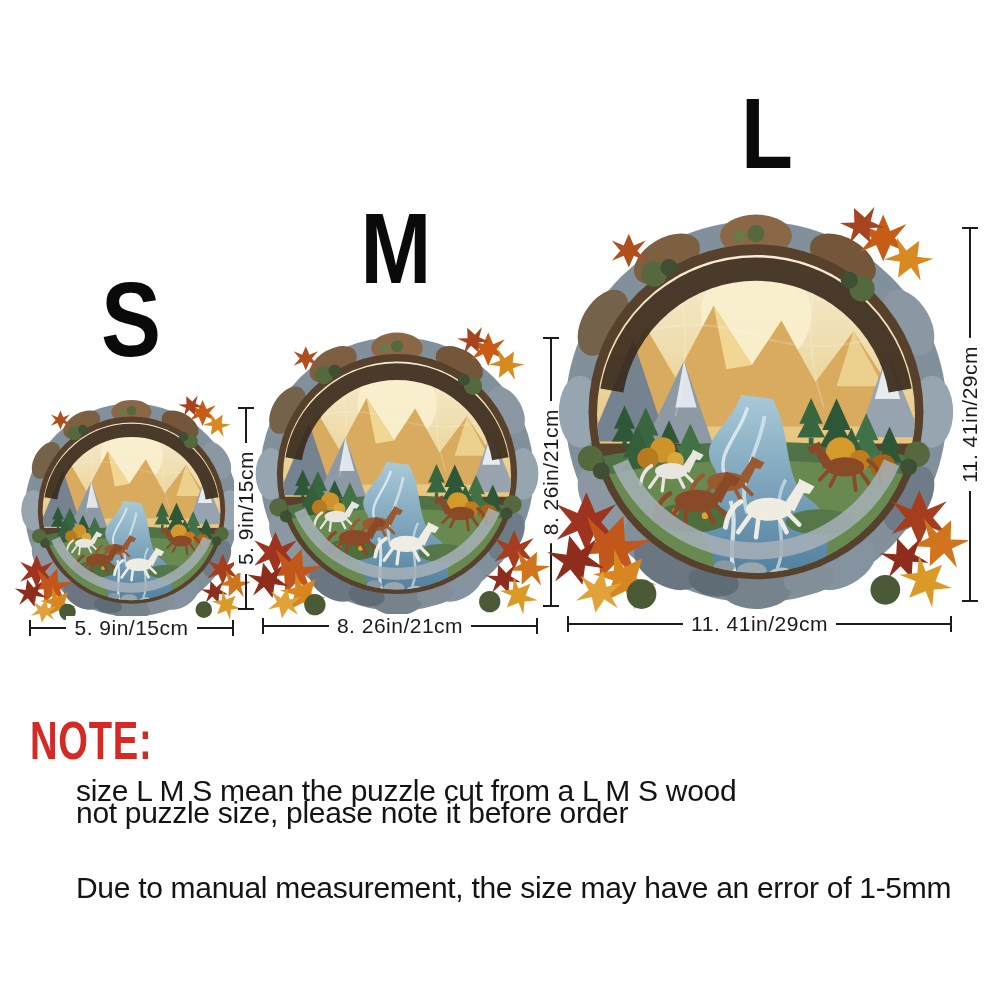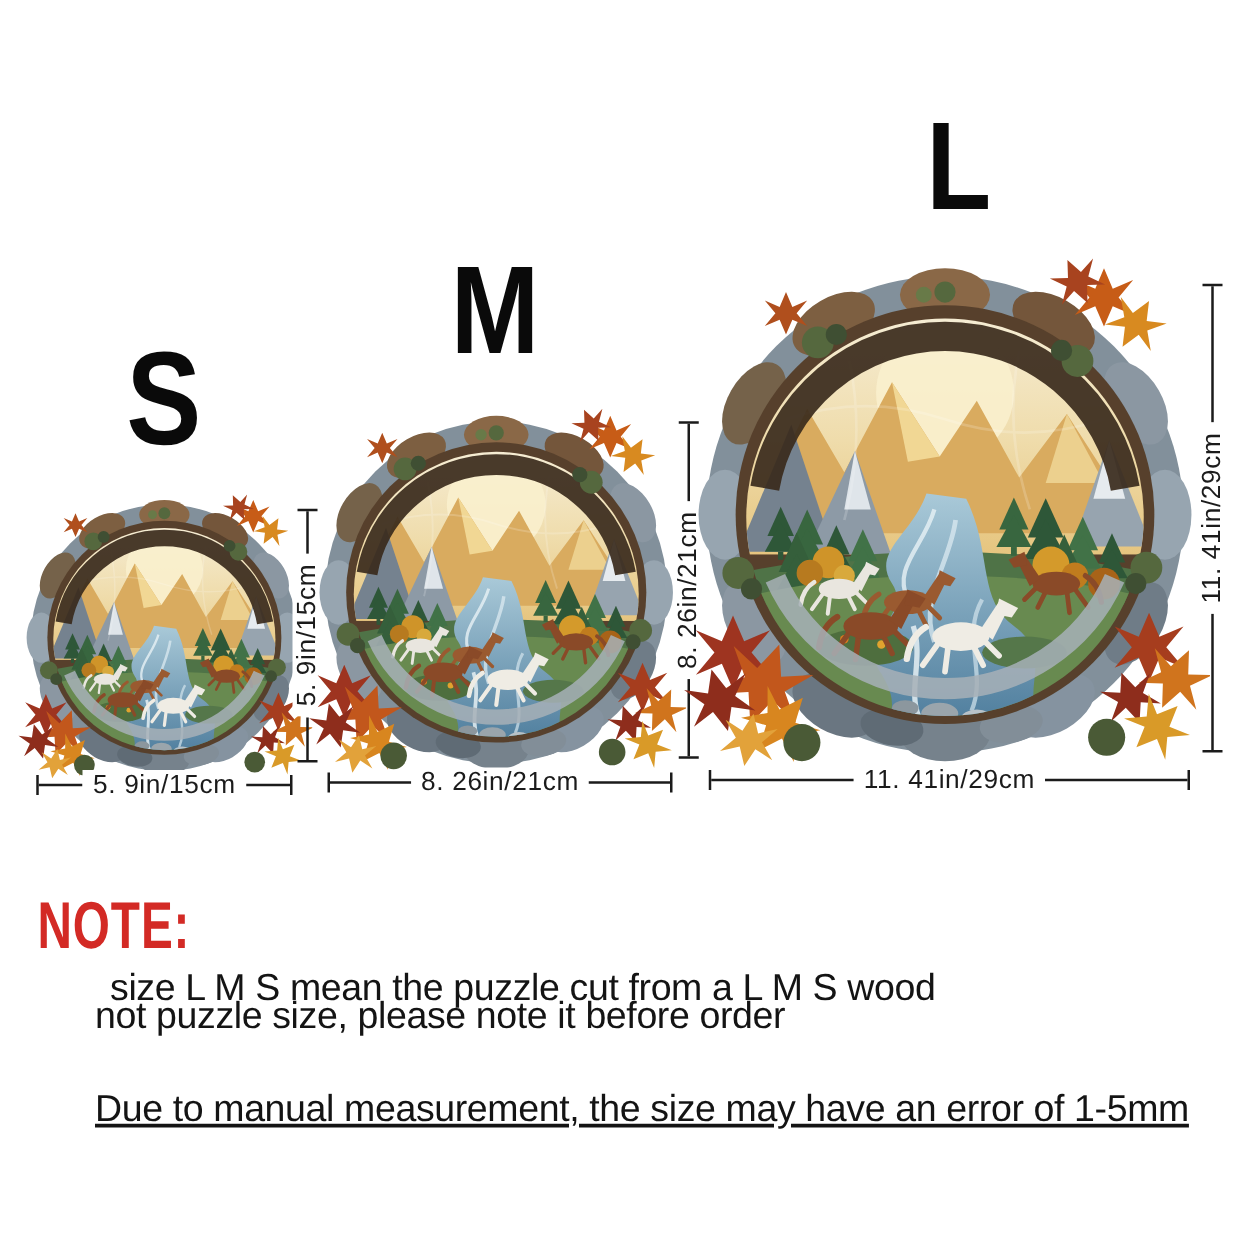--- a/index.html
+++ b/index.html
@@ -39,23 +39,23 @@
   .vdim-s{left:231px;top:407px;height:203px;}
   .vdim-m{left:536px;top:337px;height:270px;}
   .vdim-l{left:955px;top:227px;height:375px;}
 
   
   .note-heading{position:absolute;left:30px;top:714px;font-size:53px;font-weight:bold;
                 color:#d32a25;line-height:1;transform:scaleX(.72);transform-origin:left top;
                 letter-spacing:1px;}
   .note-line{position:absolute;left:76px;font-size:30px;letter-spacing:-.3px;color:#141414;
              line-height:1.2;white-space:nowrap;}
-  .note-line-1{top:773px;margin-left:12px;}
+  .note-line-1{top:773px;}
   .note-line-2{top:795px;}
-  .note-line-3{top:870px;text-decoration:underline;}
+  .note-line-3{top:870px;}
 </style>
 </head>
 <body>
 
 <svg width="0" height="0" style="position:absolute" aria-hidden="true">
   <defs>
     <linearGradient id="sg" x1="0" y1="0" x2="0" y2="1">
       <stop offset="0" stop-color="#f7efd9"></stop>
         <stop offset=".55" stop-color="#efdcab"></stop>
       <stop offset="1" stop-color="#e6c57f"></stop>

